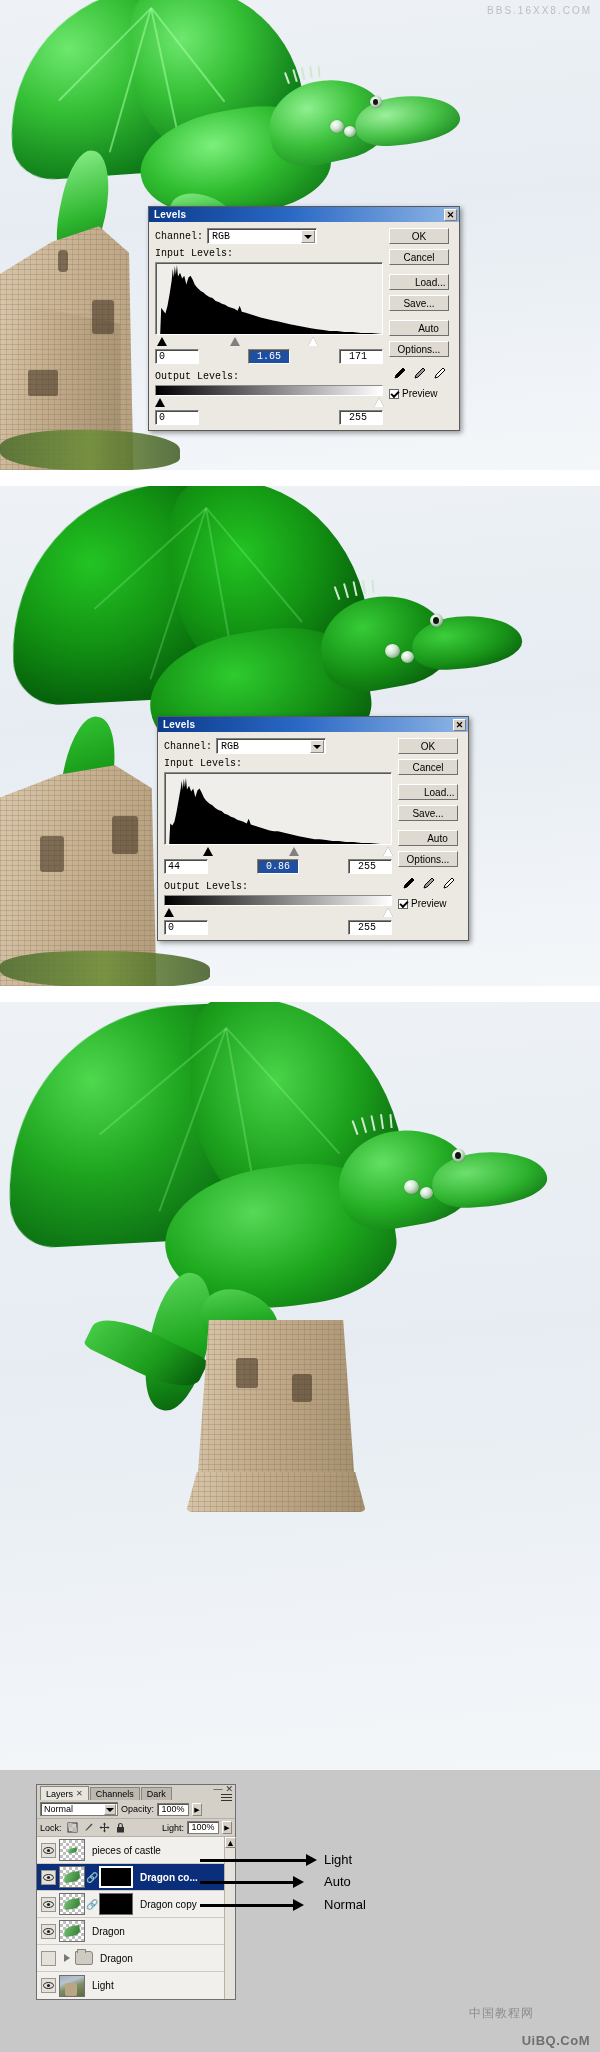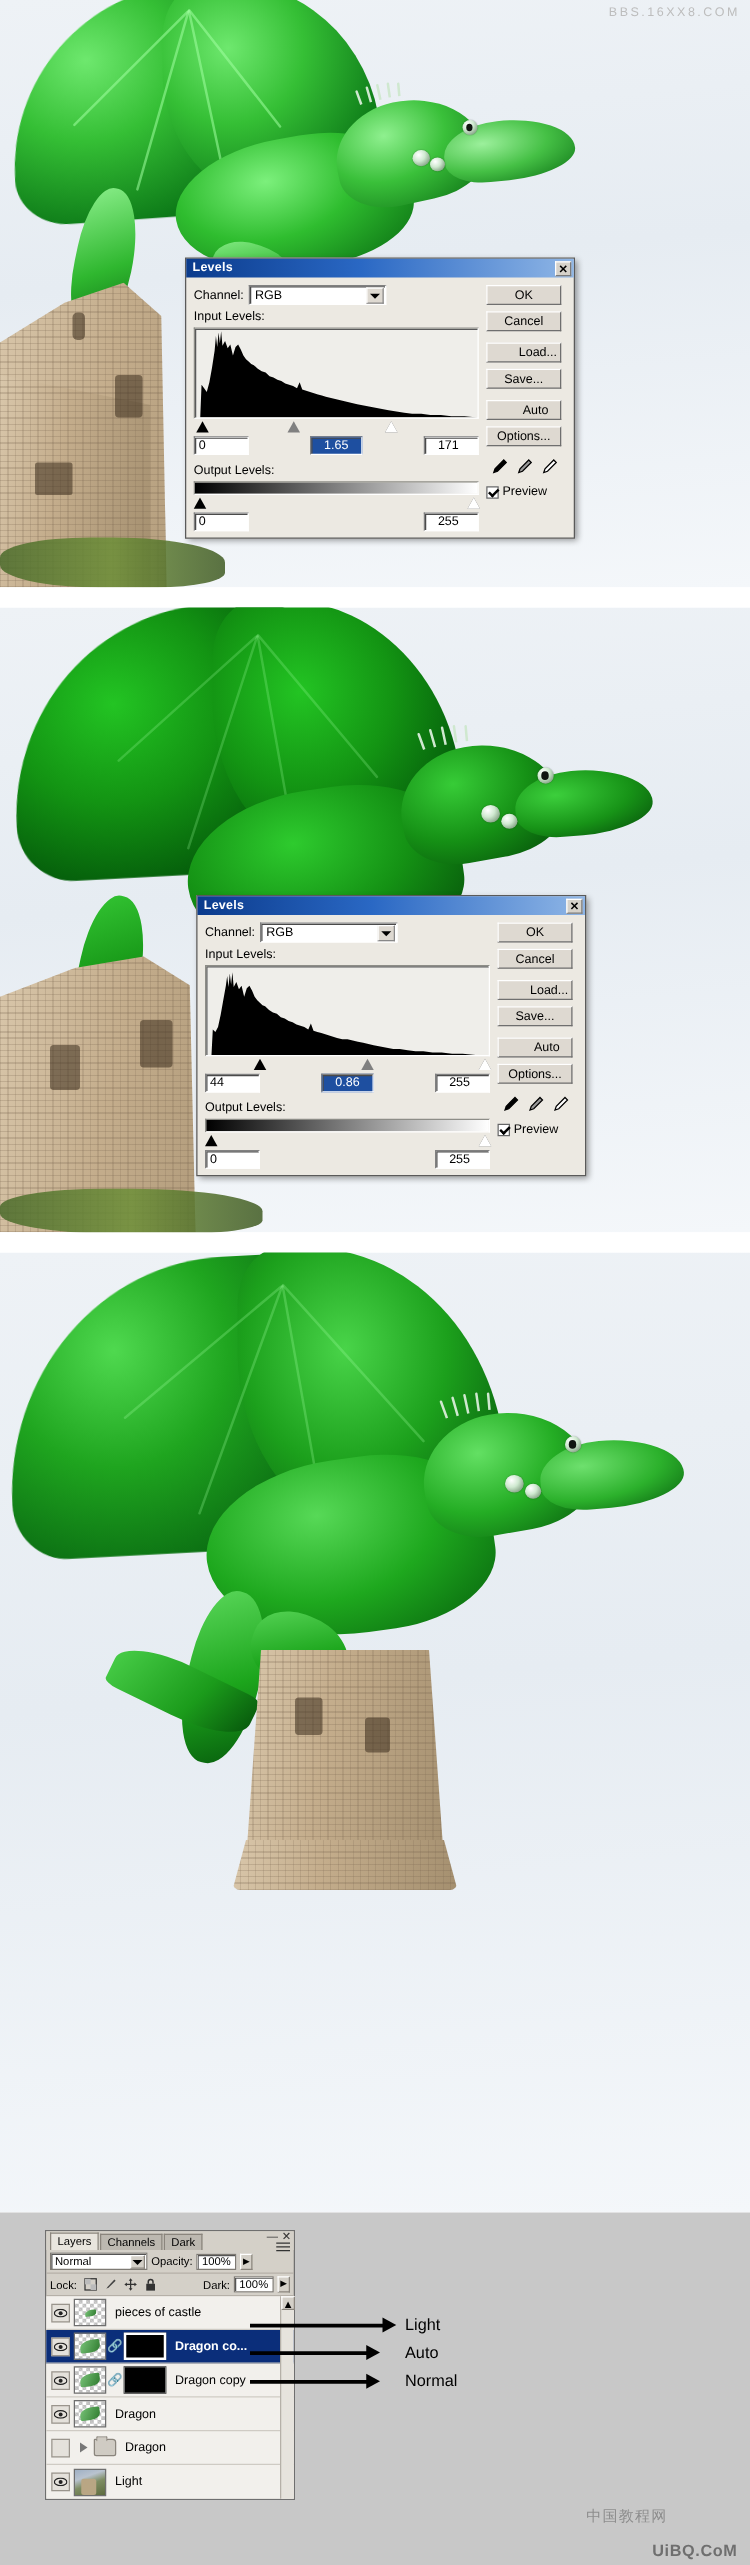--- a/index.html
+++ b/index.html
@@ -135,21 +135,21 @@
     display:flex; align-items:center; padding:0 2px 0 5px;
   }
   .lv-title .t { flex:1; letter-spacing:.2px; }
   .lv-close {
     width:13px; height:12px; background:#d6d2ca;
     border:1px solid #7b7b7b; border-top-color:#fff; border-left-color:#fff;
     font-size:9px; line-height:10px; text-align:center; color:#000;
     font-weight:bold; cursor:pointer;
   }
   .lv-body { padding:6px 6px 5px 6px; display:flex; }
-  .lv-left { width:228px; }
+  .lv-left { width:228px;font-family:Liberation Mono, monospace; }
   .lv-right { width:66px; padding-left:6px; }
   .row { display:flex; align-items:center; gap:4px; }
   .lbl { font-size:10px; }
 
   .select {
     position:relative; width:110px; height:16px;
     background:#fff; border:1px solid #808080;
     border-right-color:#fff; border-bottom-color:#fff;
     box-shadow:inset 1px 1px 0 #4a4a4a;
     display:flex; align-items:center; padding-left:4px; font-size:10px;
@@ -242,21 +242,21 @@
     position:absolute; left:36px; top:14px; width:200px;
     background:#d4d0c8; border:1px solid #6f6f6f;
     font-family:"Liberation Sans", sans-serif; font-size:9px; color:#000;
   }
   .pal-top { display:flex; align-items:flex-start; height:15px;
     background:#d4d0c8; position:relative; }
   .tabs { display:flex; align-items:flex-end; height:15px; padding-left:3px; }
   .tab {
     height:13px; padding:0 5px; margin-right:1px;
     background:#bcb8b0; border:1px solid #8a857d; border-bottom:none;
-    font-size:9px; line-height:12px; display:flex; align-items:center; gap:3px;flex-direction:column;
+    font-size:9px; line-height:12px; display:flex; align-items:center; gap:3px;
   }
   .tab.active { background:#e8e5de; height:14px; font-weight:normal; }
   .tab .x { font-size:8px; color:#444; }
   .pal-ctrl { position:absolute; right:2px; top:0; display:flex; gap:3px; align-items:center; }
   .pal-ctrl span { font-size:9px; line-height:9px; color:#333; }
   .menu-icon { position:absolute; right:3px; top:8px; width:11px; }
   .menu-icon i {
     display:block; height:1px; background:#333; margin-bottom:2px;
   }
 
@@ -742,21 +742,21 @@
             <path d="M2 9 L3.5 7 L8.5 1.5 L9.5 2.5 L4 8 Z" fill="#444"></path>
           </svg>
         <svg class="lk" viewBox="0 0 11 11">
             <path d="M5.5 0.5 L7 2.5 H6 V5 H8.5 V4 L10.5 5.5 L8.5 7 V6 H6 V8.5 H7 L5.5 10.5 L4 8.5 H5 V6 H2.5 V7 L0.5 5.5 L2.5 4 V5 H5 V2.5 H4 Z" fill="#333"></path>
           </svg>
         <svg class="lk" viewBox="0 0 11 11">
             <rect x="2" y="5" width="7" height="5.5" fill="#333"></rect>
             <path d="M3.6 5 V3.4 A1.9 1.9 0 0 1 7.4 3.4 V5" fill="none" stroke="#333" stroke-width="1.2"></path>
           </svg>
       </span>
-      <span class="opacity-lbl" style="margin-left:auto;">Dark:</span>
+      <span class="opacity-lbl" style="margin-left:auto;">Light:</span>
       <span class="opacity-box">100%</span>
       <span class="spin">▶</span>
     </div>
 
     <div class="layer-list">
       <div class="scroll-col">
         <div class="scroll-btn">▲</div>
       </div>
 
       <div class="layer">

